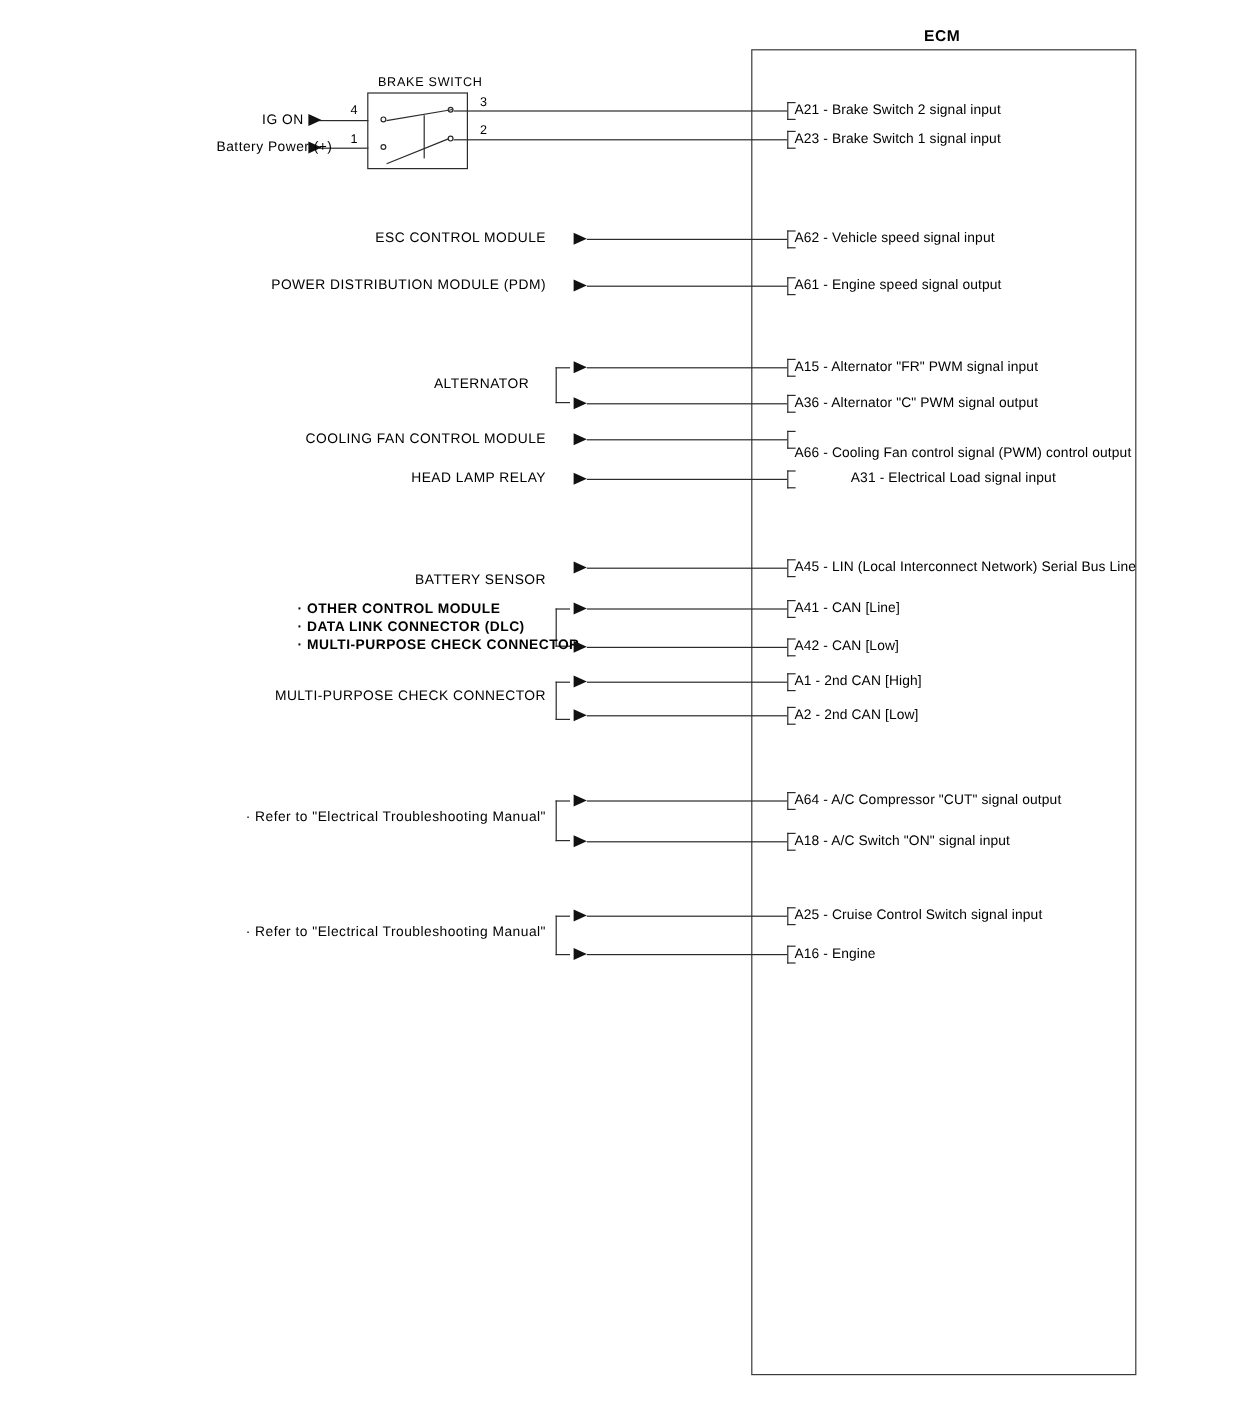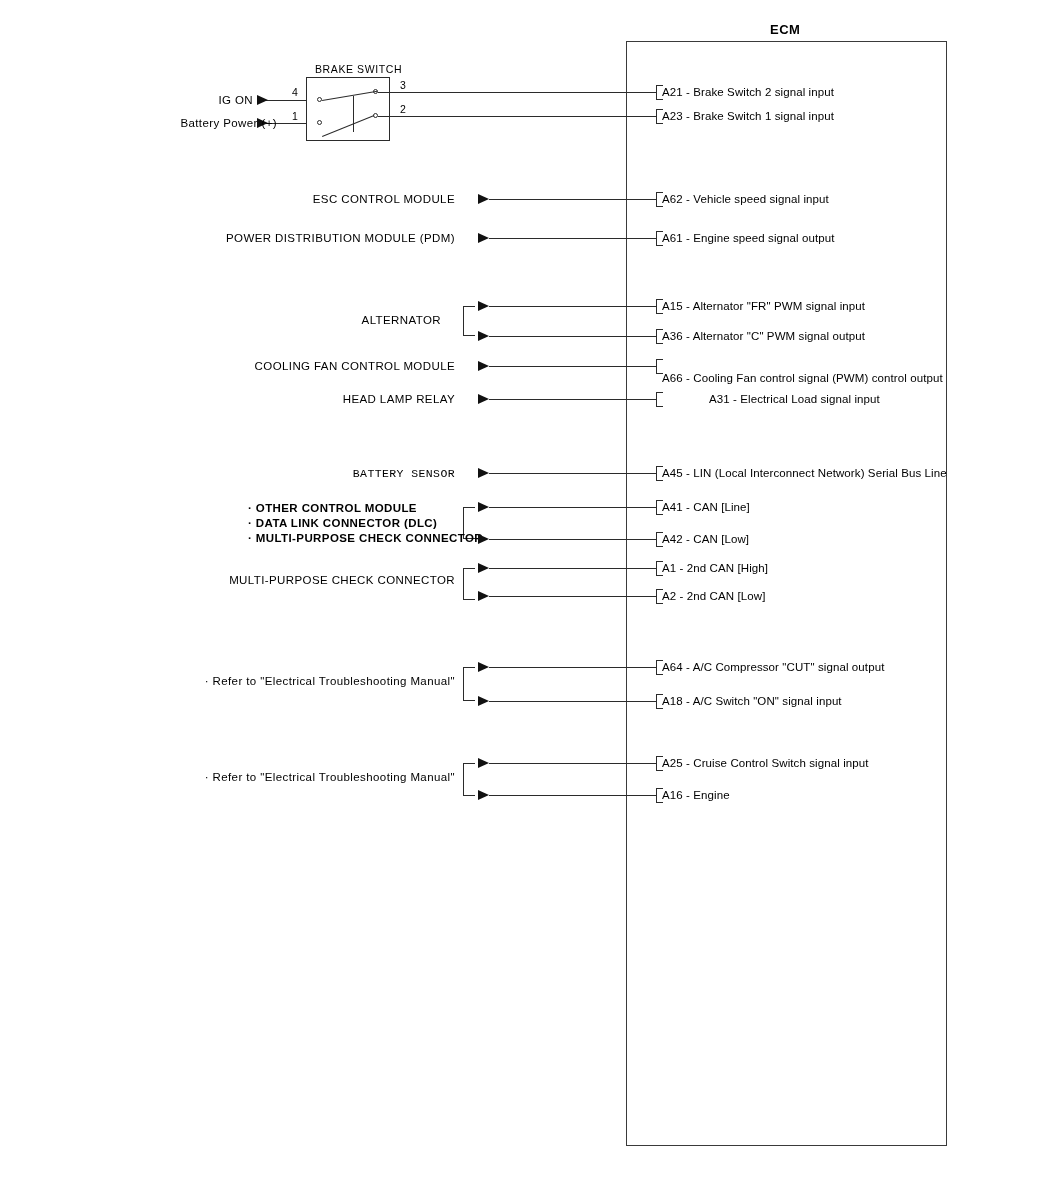--- a/index.html
+++ b/index.html
@@ -212,21 +212,21 @@
   <div class="pin-label" style="left:662px; top:360px;margin-top:12px;">A66 - Cooling Fan control signal (PWM) control output</div>
 
   <div class="wire" style="left:489px; top:399px; width:167px;"></div>
   <div class="arrow" style="left:478px; top:394px; transform:rotate(180deg);"></div>
   <div class="dev-label right-align" style="left:455px; top:393px;">HEAD LAMP RELAY</div>
   <div class="pin-bracket" style="left:656px; top:392px;"></div>
   <div class="pin-label" style="left:662px; top:393px;margin-left:47px;">A31 - Electrical Load signal input</div>
 
   <div class="wire" style="left:489px; top:473px; width:167px;"></div>
   <div class="arrow" style="left:478px; top:468px; transform:rotate(180deg);"></div>
-  <div class="dev-label right-align" style="left:455px; top:467px;font-family:Liberation Mono, monospace;">BATTERY SENSOR</div>
+  <div class="dev-label right-align" style="left:455px; top:478px;">BATTERY SENSOR</div>
   <div class="pin-bracket" style="left:656px; top:466px;"></div>
   <div class="pin-label" style="left:662px; top:467px;">A45 - LIN (Local Interconnect Network) Serial Bus Line</div>
 
   <div class="group-bracket" style="left:463px; top:507px; height:32px;"></div>
   <div class="dev-multiline" style="left:248px; top:501px;">
     <div>· OTHER CONTROL MODULE</div>
     <div>· DATA LINK CONNECTOR (DLC)</div>
     <div>· MULTI-PURPOSE CHECK CONNECTOR</div>
   </div>
 

